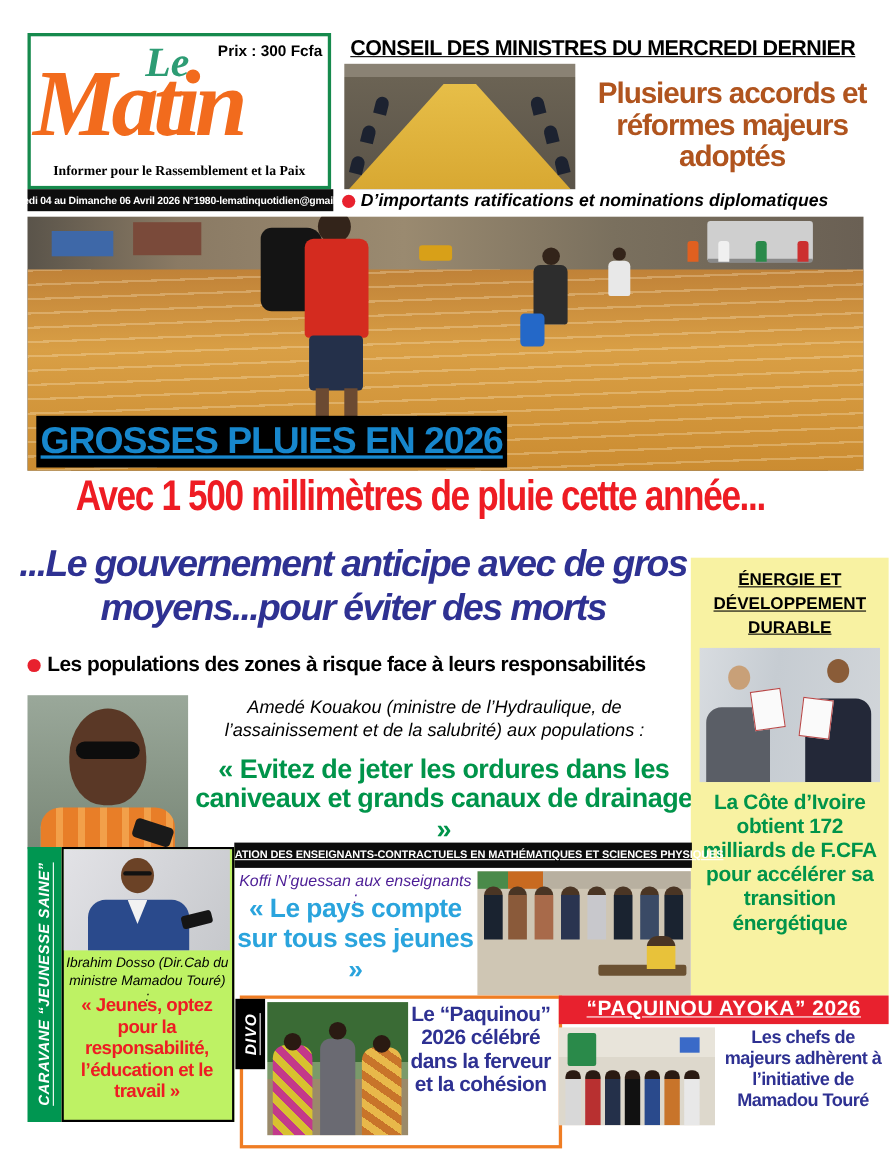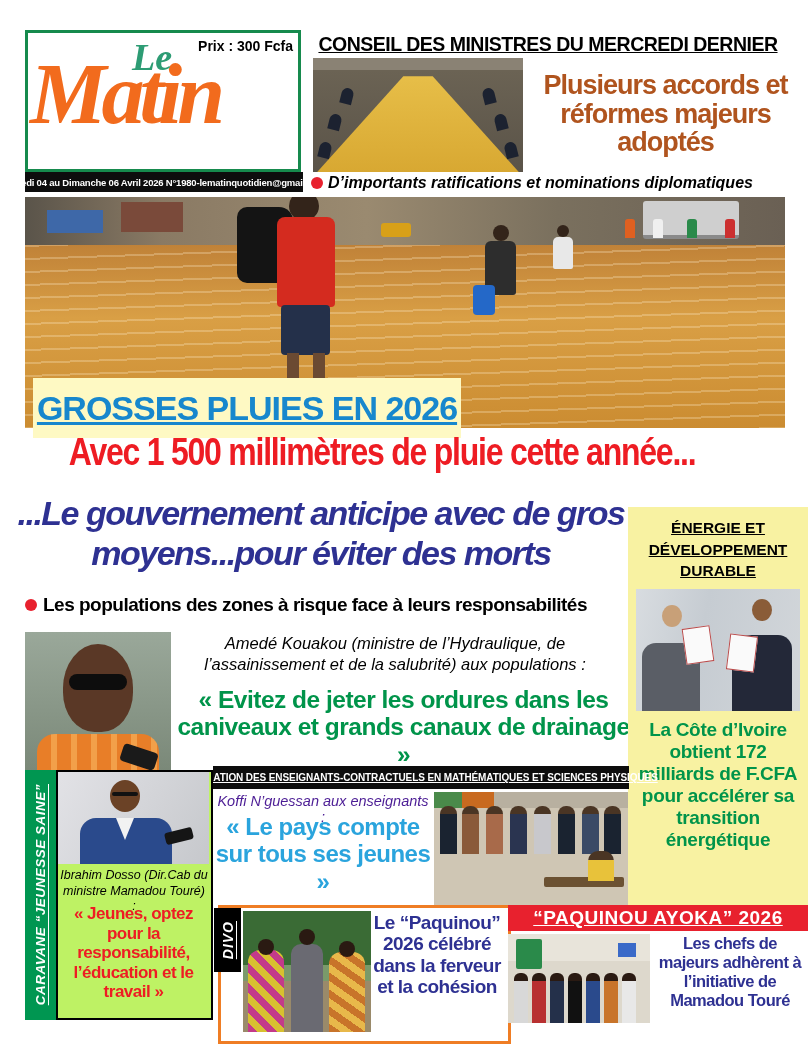--- a/index.html
+++ b/index.html
@@ -54,21 +54,21 @@
   .fp-crowd{position:absolute;top:22px;width:10px;height:19px;border-radius:3px 3px 0 0;}
   .fp-bag{position:absolute;left:212px;top:10px;width:56px;height:76px;background:#141414;border-radius:10px 14px 12px 10px;}
   .fp-head{position:absolute;border-radius:50%;background:#33241a;}
   .fp-torso-red{position:absolute;left:252px;top:20px;width:58px;height:90px;background:#d42b1f;border-radius:8px 8px 4px 4px;}
   .fp-shorts{position:absolute;left:256px;top:108px;width:49px;height:50px;background:#24304a;border-radius:4px;}
   .fp-leg{position:absolute;width:12px;height:26px;background:#6b4a32;}
   .fp-torso-2{position:absolute;left:460px;top:44px;width:31px;height:54px;background:#2d2d2d;border-radius:6px 6px 3px 3px;}
   .fp-bluebag{position:absolute;left:448px;top:88px;width:22px;height:30px;background:#2468c8;border-radius:4px;}
   .fp-torso-3{position:absolute;left:528px;top:40px;width:20px;height:32px;background:#e8e8e8;border-radius:5px 5px 2px 2px;}
 
-  .band{left:33px;top:378px;width:428px;height:60px;background:#fef9c3;
+  .band{left:33px;top:378px;width:428px;height:47px;background:#000000;
     display:flex;align-items:center;justify-content:center;}
   .band span{font-size:34px;font-weight:bold;color:#1787cd;text-decoration:underline;letter-spacing:-1px;white-space:nowrap;}
 
   .headline-red{left:0;top:430px;width:700px;text-align:center;white-space:nowrap;}
   .headline-red span{display:inline-block;transform:scaleX(.82);transform-origin:center;
     font-size:39px;font-weight:bold;letter-spacing:-1.5px;color:#ee1c23;}
   .headline-blue{left:12px;top:493px;width:618px;text-align:center;color:#2e3192;
     font-style:italic;font-weight:bold;font-size:34px;line-height:1.18;letter-spacing:-1.5px;}
   .lead-bullet{left:25px;top:594px;width:610px;display:flex;align-items:center;gap:6px;
     font-size:19px;font-weight:bold;letter-spacing:-0.5px;color:#000;white-space:nowrap;}
@@ -164,20 +164,21 @@
   .paquinou-headline{left:652px;top:934px;width:156px;text-align:center;color:#2e3192;
     font-weight:bold;font-size:16.5px;line-height:1.15;letter-spacing:-0.5px;}
 </style>
 </head>
 <body>
 
 <div class="abs masthead">
   <div class="logo-le">Le</div>
   <div class="logo-matin">Matin</div>
   <div class="price">Prix : 300 Fcfa</div>
+  <div class="tagline">Informer pour le Rassemblement et la Paix</div>
 </div>
 <div class="abs datebar">Samedi 04 au Dimanche 06 Avril 2026 N°1980-lematinquotidien@gmail.com</div>
 
 <div class="abs council-kicker">CONSEIL DES MINISTRES DU MERCREDI DERNIER</div>
 <div class="abs council-photo">
   <div class="cp-table"></div>
   <div class="cp-fig" style="left:28px;top:30px;transform:rotate(14deg);"></div>
   <div class="cp-fig" style="left:16px;top:56px;transform:rotate(14deg);"></div>
   <div class="cp-fig" style="left:6px;top:84px;transform:rotate(14deg);"></div>
   <div class="cp-fig" style="right:28px;top:30px;transform:rotate(-14deg);"></div>

